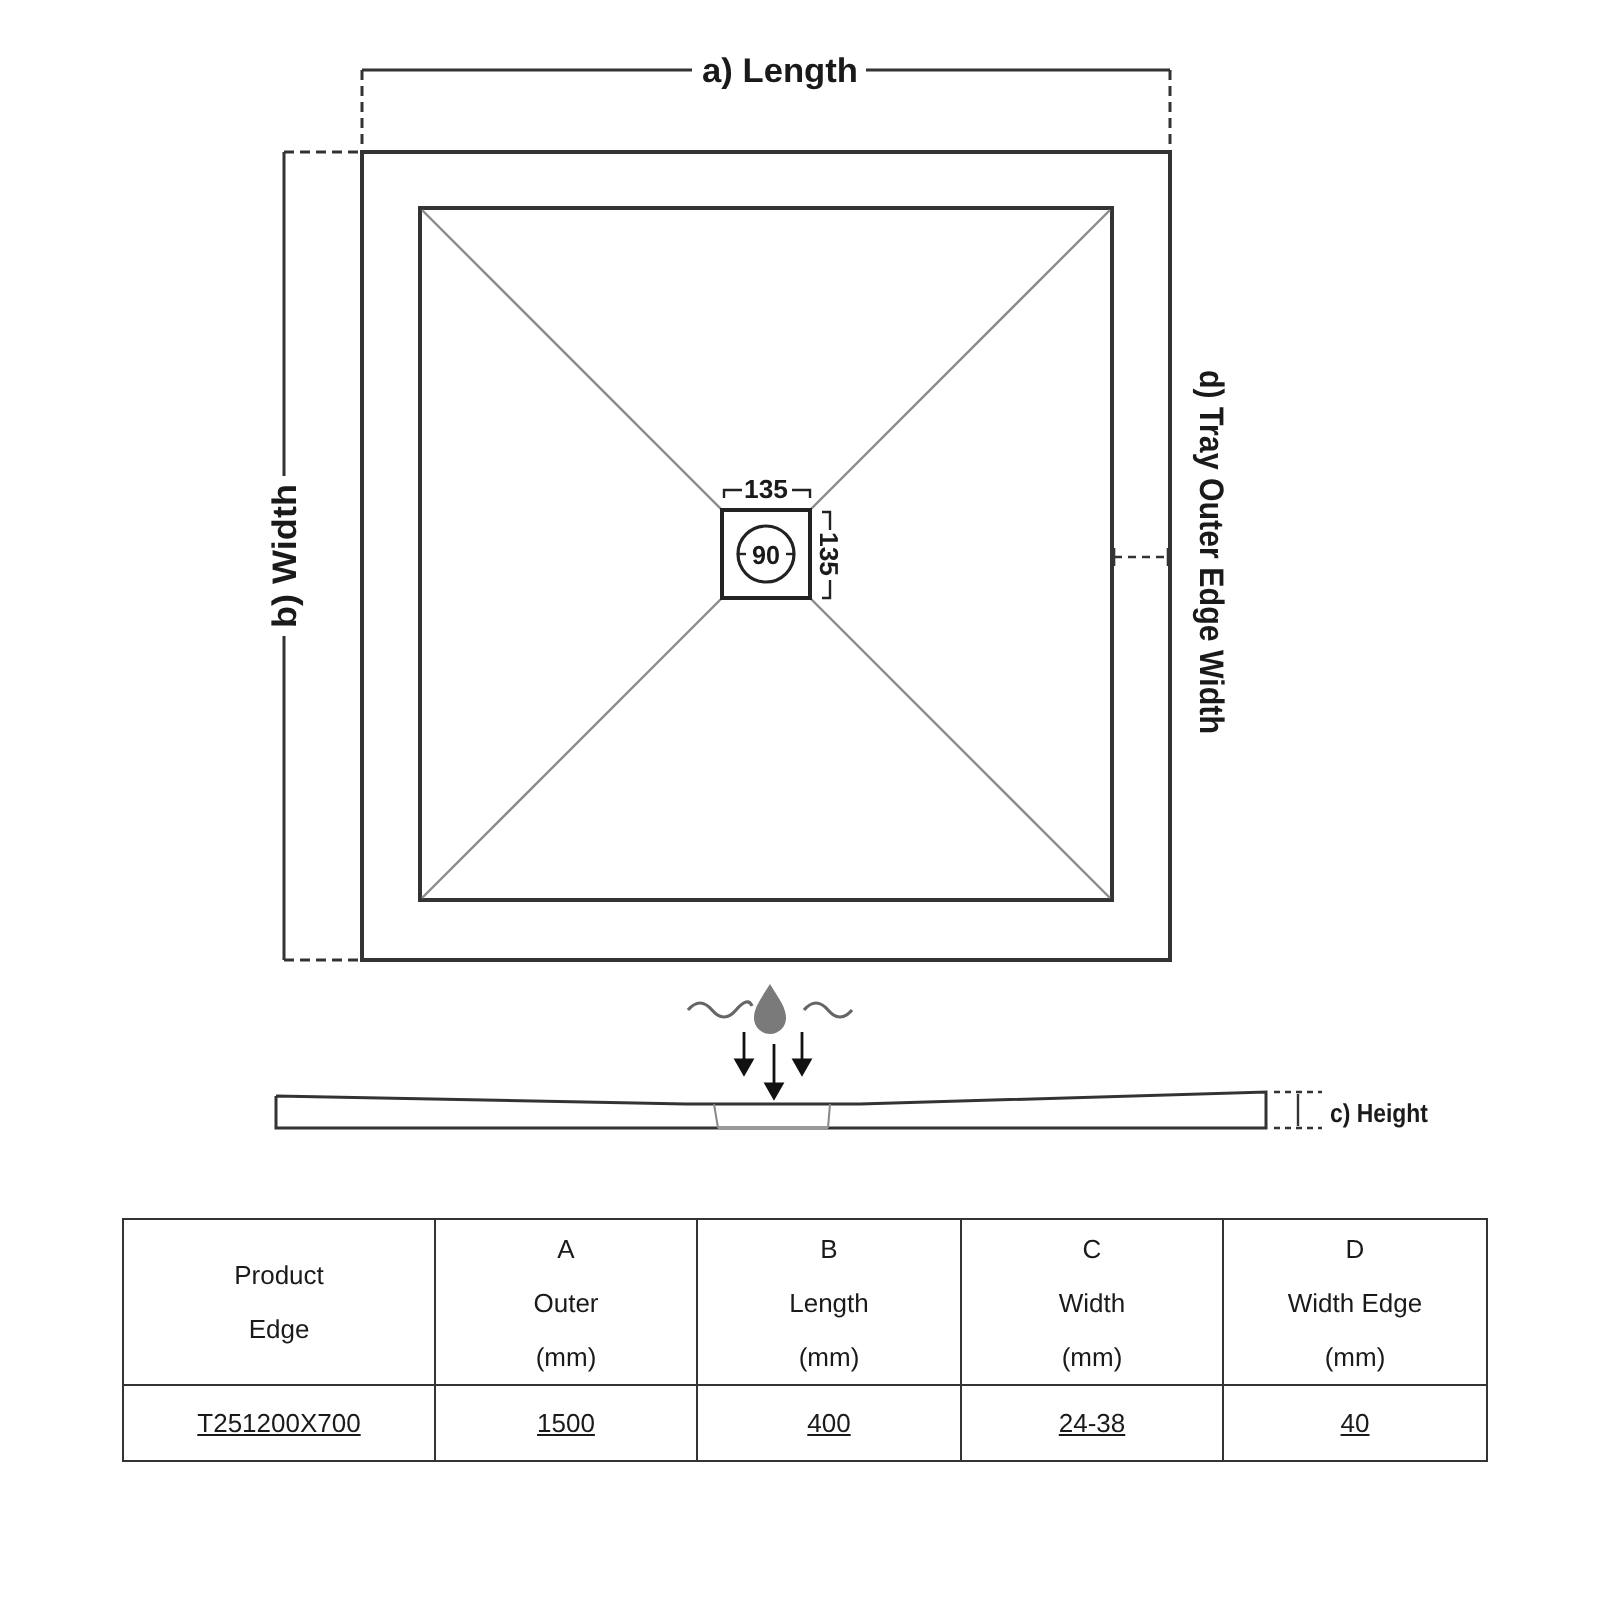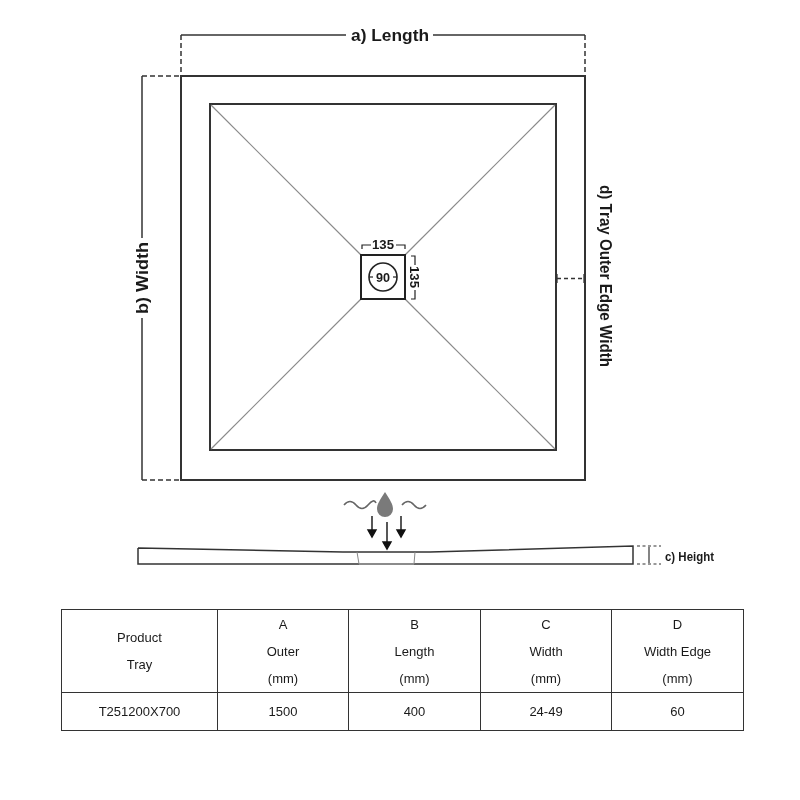--- a/index.html
+++ b/index.html
@@ -5,21 +5,21 @@
   html, body { margin: 0; padding: 0; background: #ffffff; }
   body { width: 800px; height: 800px; position: relative; overflow: hidden;
          font-family: "Liberation Sans", sans-serif; color: #1a1a1a; }
   #diagram { position: absolute; left: 0; top: 0; width: 800px; height: 590px; }
   .lbl-cond { font-family: "Liberation Sans", sans-serif; font-weight: bold; fill: #1a1a1a; }
   #spec-table { position: absolute; left: 61px; top: 609px; border-collapse: collapse;
                 font-family: "Liberation Sans", sans-serif; font-size: 13px; color: #1a1a1a; }
   #spec-table td, #spec-table th { border: 1.5px solid #333; text-align: center;
                 font-weight: normal; padding: 0; line-height: 27px; }
   #spec-table th { height: 82px; vertical-align: middle; }
-  #spec-table td { height: 37px; }
+  #spec-table td { height: 37px; text-decoration: underline; }
   .c0 { width: 155px; } .c1 { width: 130px; } .c2 { width: 131px; }
   .c3 { width: 130px; } .c4 { width: 131px; }
   .hline { display: block; }
 </style>
 </head>
 <body>
 
 <svg id="diagram" width="800" height="590" viewBox="0 0 800 590" xmlns="http://www.w3.org/2000/svg">
 
   <g stroke="#333" stroke-width="1.5" fill="none">
@@ -100,21 +100,21 @@
     <line x1="649" y1="547" x2="649" y2="563"></line>
   </g>
   <text class="lbl-cond" x="665" y="561" font-size="13" textLength="49" lengthAdjust="spacingAndGlyphs">c) Height</text>
 </svg>
 
 <table id="spec-table">
   <thead>
     <tr>
       <th class="c0">
         <span class="hline">Product</span>
-        <span class="hline">Tray</span>
+        <span class="hline">Edge</span>
       </th>
       <th class="c1">
         <span class="hline">A</span>
         <span class="hline">Outer</span>
         <span class="hline">(mm)</span>
       </th>
       <th class="c2">
         <span class="hline">B</span>
         <span class="hline">Length</span>
         <span class="hline">(mm)</span>
@@ -129,17 +129,17 @@
         <span class="hline">Width Edge</span>
         <span class="hline">(mm)</span>
       </th>
     </tr>
   </thead>
   <tbody>
     <tr>
       <td>T251200X700</td>
       <td>1500</td>
       <td>400</td>
-      <td>24-49</td>
-      <td>60</td>
+      <td>24-38</td>
+      <td>40</td>
     </tr>
   </tbody>
 </table>
 
 </body></html>

